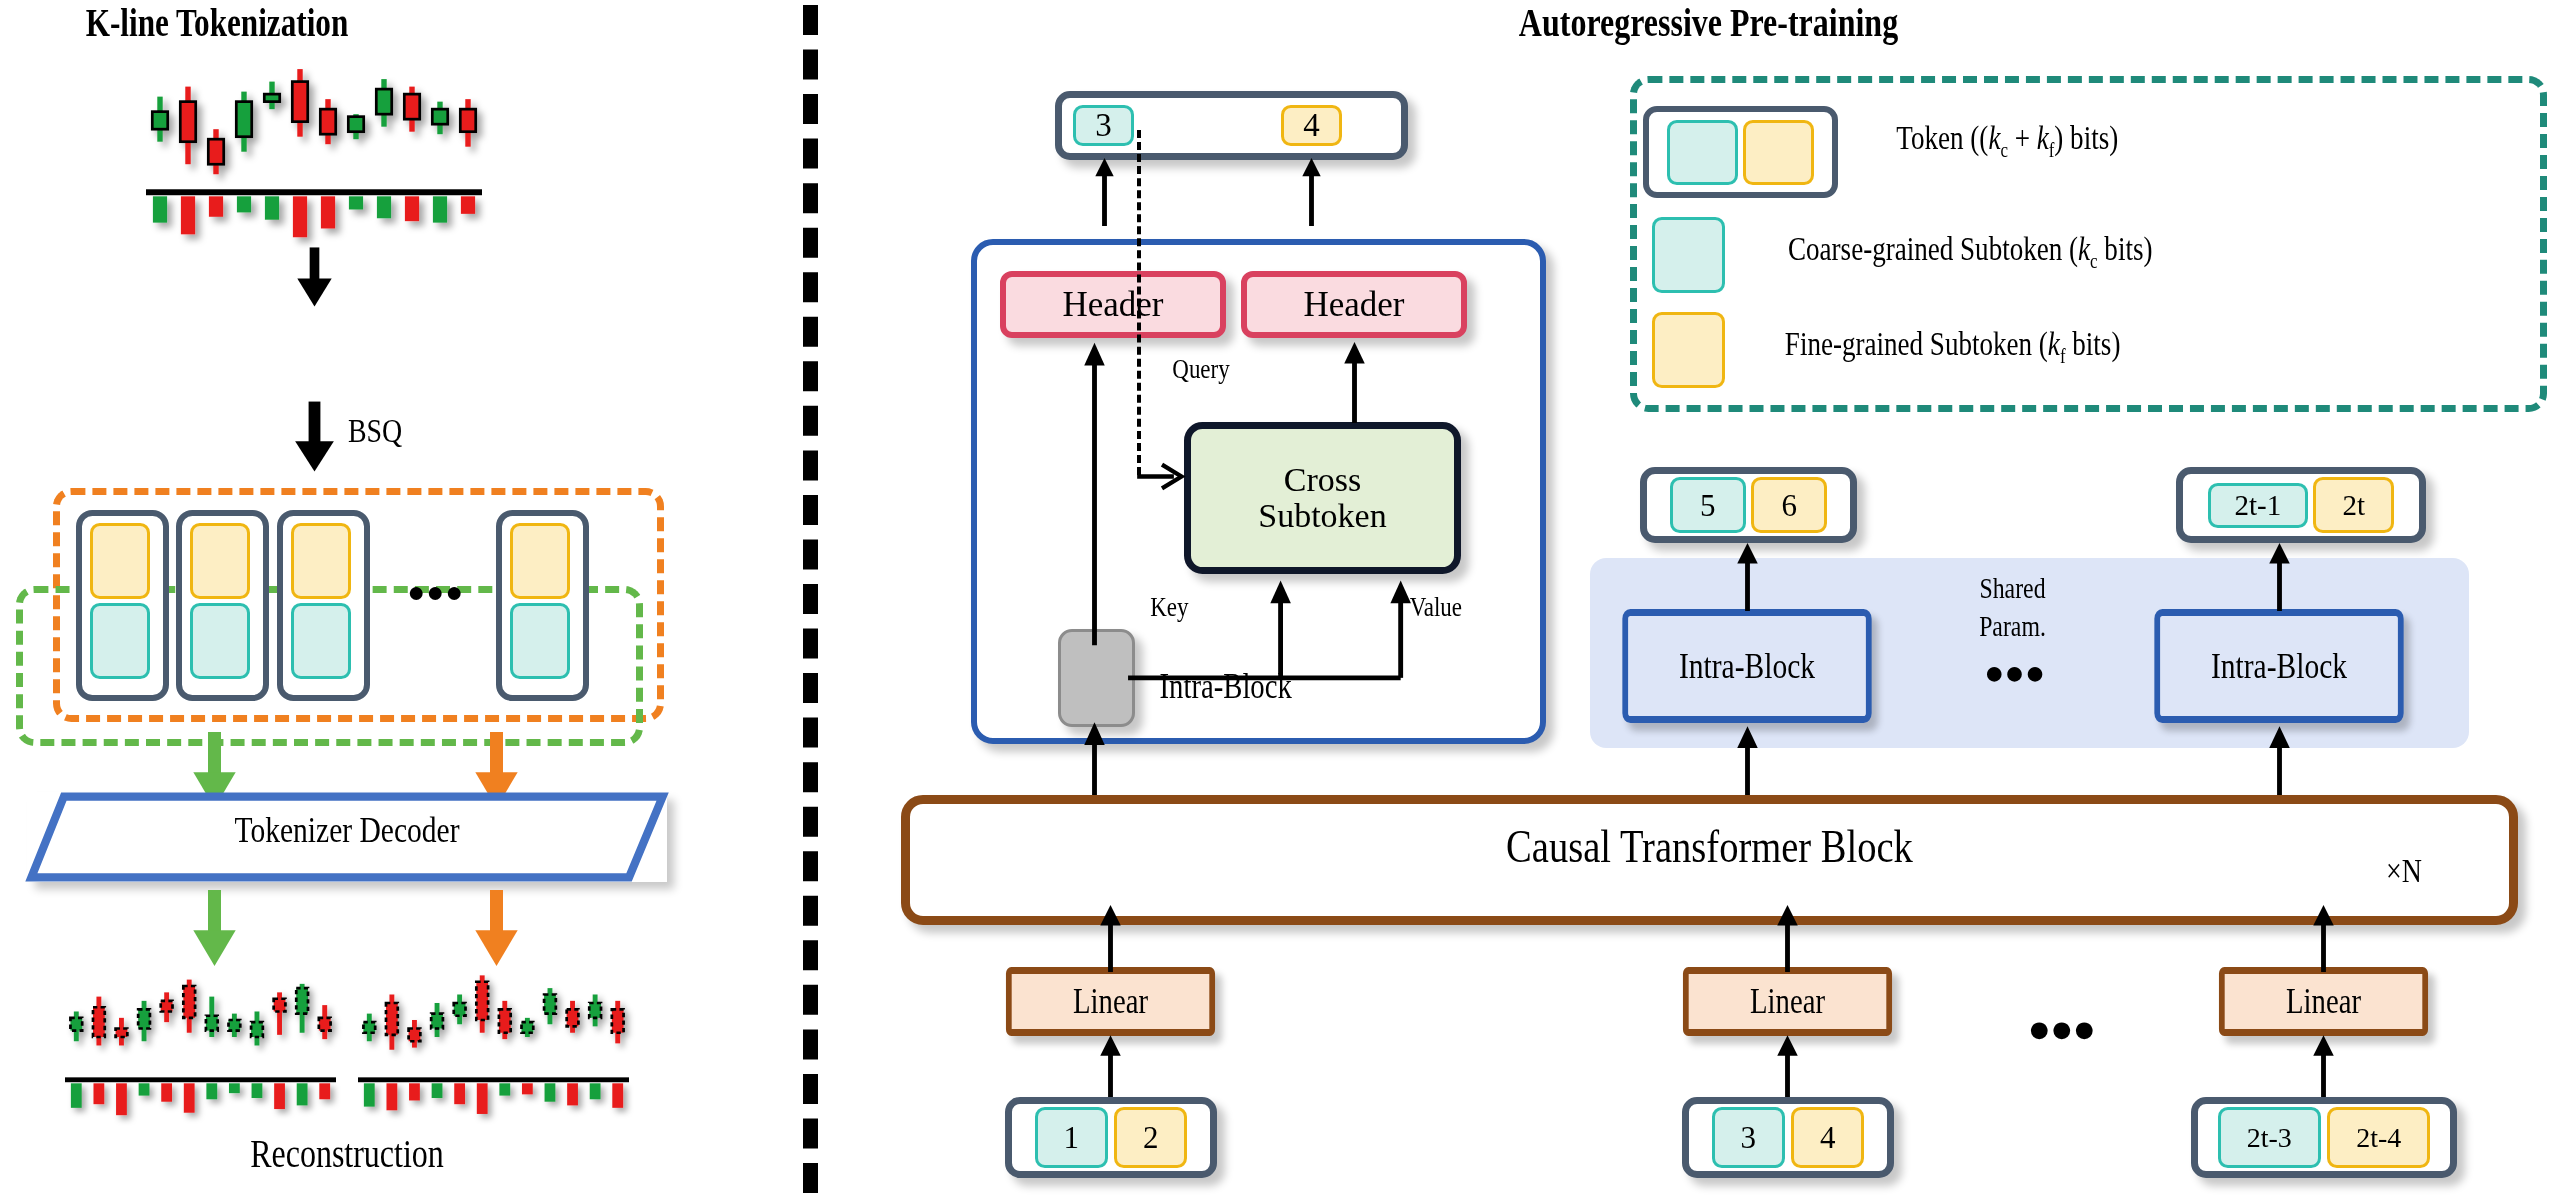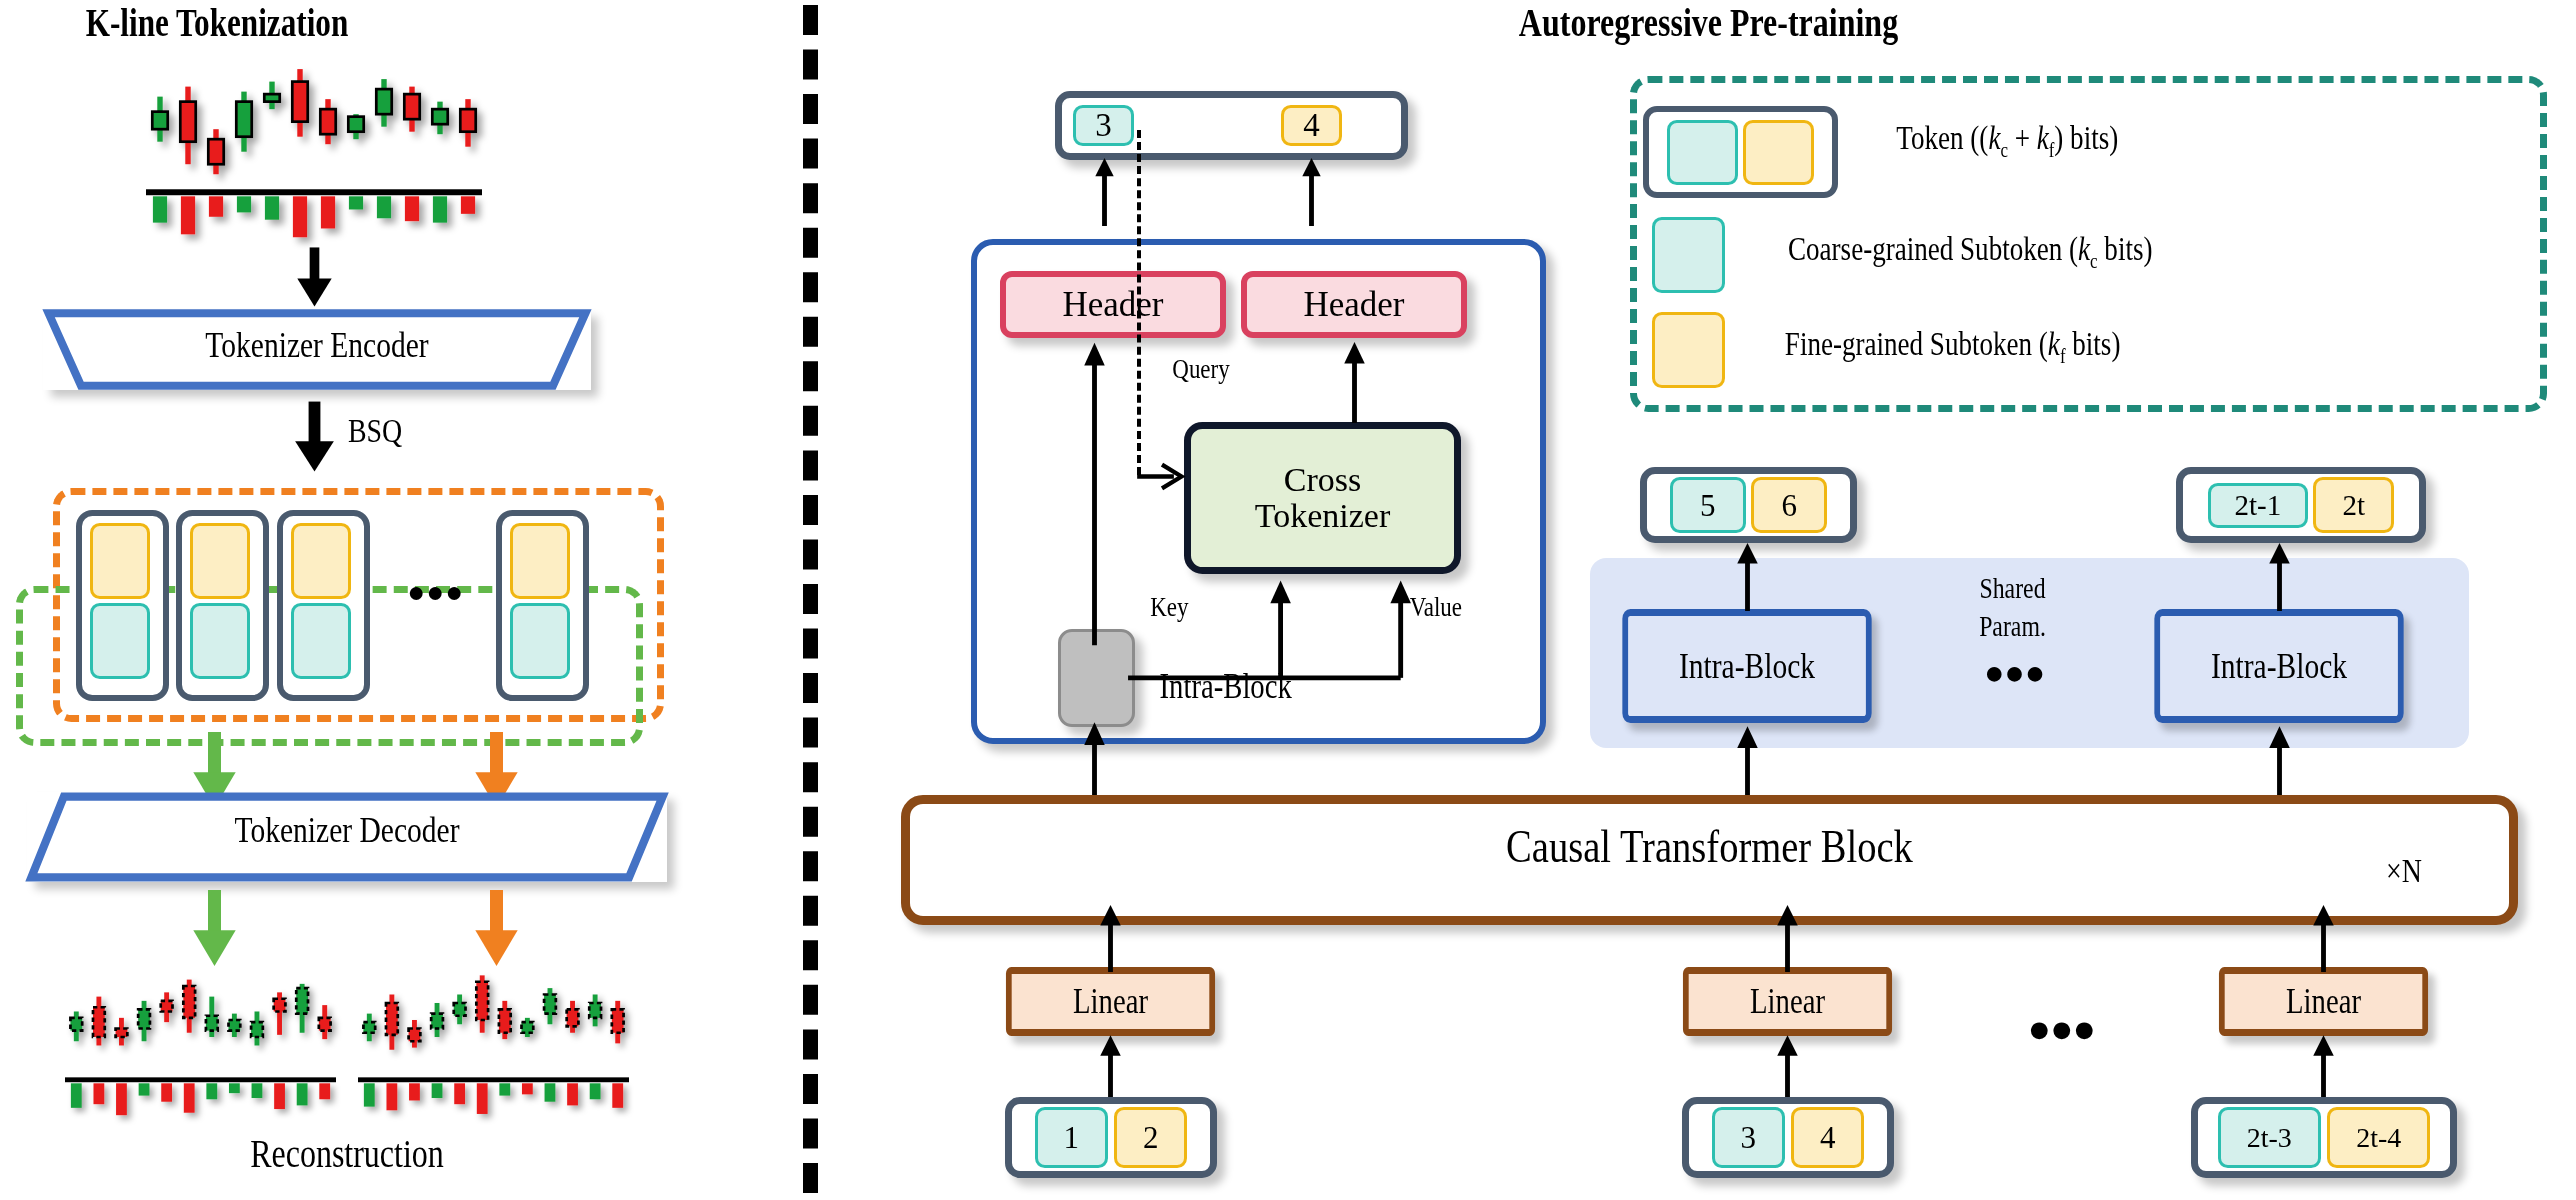--- a/index.html
+++ b/index.html
@@ -74,26 +74,20 @@
           <rect x="529.4283333333333" y="243.99999999999997" width="26.143333333333334" height="48.546000000000014" fill="#17a03c"></rect>
           <rect x="581.0949999999999" y="243.99999999999997" width="26.143333333333334" height="32.36400000000001" fill="#e81f1f"></rect>
         </g>
       </svg></div>
 
   <svg class="abs" style="left:293px;top:247px;width:43px;height:60px;" viewBox="0 0 80 110">
     <path d="M40 0 L40 66" stroke="#000" stroke-width="18"></path>
     <path d="M8 58 L72 58 L40 110 Z" fill="#000"></path>
   </svg>
 
-  <div class="abs shadow" style="left:43px;top:309px;width:548px;height:81px;">
-    <svg width="548" height="81" viewBox="0 0 1010 150">
-      <polygon points="8,8 1002,8 942,142 68,142" fill="#fff" stroke="#4472c4" stroke-width="15"></polygon>
-    </svg>
-    <div class="abs serif cond" style="left:0;top:15px;width:548px;text-align:center;font-size:36px;">Tokenizer Encoder</div>
-  </div>
 
   <svg class="abs" style="left:293px;top:401px;width:43px;height:71px;" viewBox="0 0 80 130">
     <path d="M40 0 L40 84" stroke="#000" stroke-width="22"></path>
     <path d="M4 74 L76 74 L40 130 Z" fill="#000"></path>
   </svg>
   <div class="abs serif cond" style="left:342px;top:412px;font-size:34px;">BSQ</div>
 
   <div class="abs" style="left:53px;top:488px;width:597px;height:220px;border:7px dashed #f08020;border-radius:18.4px;"></div>
 
   <div class="abs" style="left:16.3px;top:586px;width:613px;height:146px;border:7px dashed #63b84a;border-radius:18.4px;"></div>
@@ -265,21 +259,21 @@
 
   <div class="abs rbox shadow serif" style="left:1000px;top:271px;width:226px;height:67px;background:#fadbe0;
               border:6px solid #d9415f;border-radius:12px;font-size:35px;">Header</div>
   <div class="abs rbox shadow serif" style="left:1241px;top:271px;width:226px;height:67px;background:#fadbe0;
               border:6px solid #d9415f;border-radius:12px;font-size:35px;">Header</div>
 
   <div class="abs shadow" style="left:1184px;top:422px;width:277px;height:152px;background:#e3efd6;
               border:7px solid #0f172a;border-radius:18.4px;box-sizing:border-box;
               display:flex;flex-direction:column;align-items:center;justify-content:center;">
     <div class="serif" style="font-size:34px;line-height:1.05;">Cross</div>
-    <div class="serif" style="font-size:34px;line-height:1.05;">Tokenizer</div>
+    <div class="serif" style="font-size:34px;line-height:1.05;">Subtoken</div>
   </div>
 
   <div class="abs" style="left:1137px;top:130px;width:0;height:345px;border-left:4.9px dashed #000;"></div>
   <svg class="abs" style="left:1135px;top:460px;width:54px;height:33px;" viewBox="0 0 100 60">
     <path d="M4 30 L72 30" stroke="#000" stroke-width="8" fill="none"></path>
     <path d="M50 8 L86 30 L50 52" stroke="#000" stroke-width="8" fill="none"></path>
   </svg>
   <div class="abs serif cond" style="left:1166px;top:353px;font-size:28px;">Query</div>
 
   <svg class="abs" style="left:1341px;top:342px;width:27px;height:81px;" viewBox="0 0 50 150">

